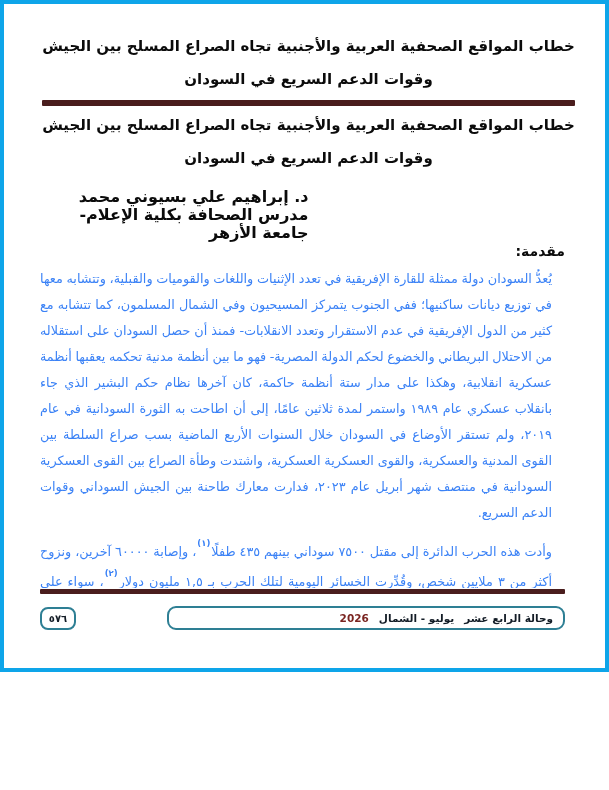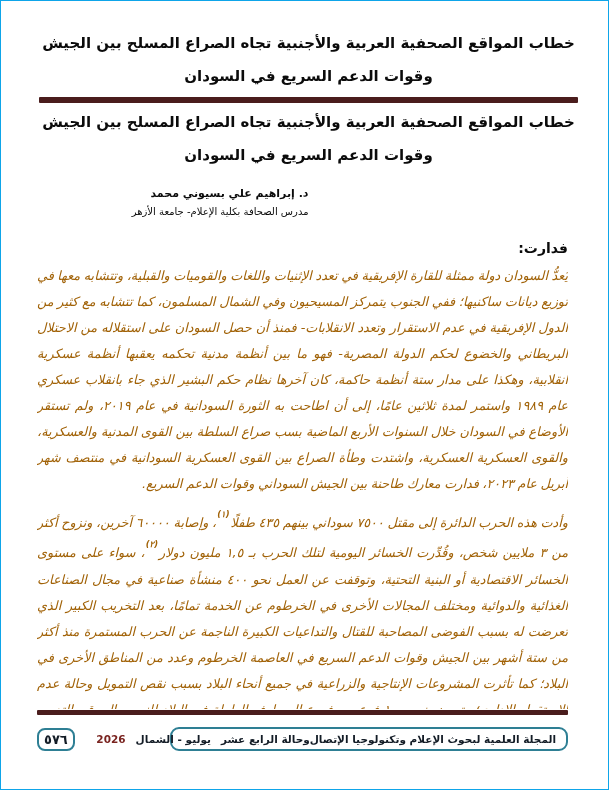--- a/index.html
+++ b/index.html
@@ -1,57 +1,56 @@
 <!DOCTYPE html>
 <html lang="ar" dir="rtl" style="--rule: #4a1d1d; --footer-border: #2e7f94; --footer-text: #131c26; --year: #7a2420; --text: #000000;"><head>
 <meta charset="utf-8">
 <style>
   html,body{margin:0;padding:0;background:#fff;}
   .page{
     position:relative;
-    width:609px;height:790px;
+    width:609px;height:672px;
     box-sizing:border-box;
     background:#fff;
-    border:1px solid #0ea5e9;
+    border:4px solid #0ea5e9;
     font-family:"DejaVu Sans","Liberation Sans",sans-serif;
     direction:rtl;
     color:var(--text,#000);
     overflow:hidden;
     padding:26px 28px 0 36px;
   }
   .title-block{text-align:center;}
   .title-line{
     font-size:15px;font-weight:bold;line-height:33px;color:#0b0b0b;
   }
   .rule{
     height:6px;background:var(--rule,#4a1d1d);
     margin:4px 2px 3px 2px;border-radius:1px;
   }
   .author-block{
     width:50%;
     margin:12px 50% 0 0;
     text-align:right;
   }
-  .author-name{font-size:11px;font-weight:bold;line-height:19px;color:#0b0b0b;}
-  .author-affiliation{font-size:10px;font-weight:normal;line-height:18px;color:#0b0b0b;}
+  .author-name{font-size:16px;font-weight:bold;line-height:19px;color:#0b0b0b;}
+  .author-affiliation{font-size:16px;font-weight:bold;line-height:18px;color:#0b0b0b;}
   .body-area{
     position:absolute;
     top:236px;right:40px;left:36px;bottom:80px;
     overflow:hidden;
   }
   .section-heading{
     font-size:14px;font-weight:bold;line-height:22px;margin:0 0 4px 0;color:#0b0b0b;
   }
   .para{
-    margin:2px 0 9px 0;
+    margin:2px 13px 9px 0;
     font-size:12.8px;line-height:26px;
     text-align:justify;
     word-spacing:-0.5px;
-    color:#a16207;
-    font-style:italic;
+    color:#3b82f6;
   }
   .fnref{
     font-size:8.5px;font-weight:bold;
     position:relative;top:-5px;
     padding:0 1px;
   }
   .footer-rule{
     position:absolute;bottom:74px;right:40px;left:36px;
     height:5px;background:var(--rule,#4a1d1d);border-radius:1px;
   }
@@ -70,21 +69,21 @@
     white-space:nowrap;
   }
   .issue-info{display:flex;gap:10px;align-items:center;}
   .year{color:var(--year,#7a2420);}
   .pagenum-box{
     box-sizing:border-box;
     min-width:36px;height:23px;
     border:2px solid var(--footer-border,#2e7f94);
     border-radius:8px;
     display:flex;align-items:center;justify-content:center;
-    font-size:13px;font-weight:bold;color:var(--footer-text,#131c26);
+    font-size:10px;font-weight:bold;color:var(--footer-text,#131c26);
     padding:0 5px;
   }
 </style>
 </head>
 <body>
 
 <div class="page">
 
   <div class="title-block">
     <div class="title-line">خطاب المواقع الصحفية العربية والأجنبية تجاه الصراع المسلح بين الجيش</div>
@@ -97,30 +96,29 @@
     <div class="title-line">خطاب المواقع الصحفية العربية والأجنبية تجاه الصراع المسلح بين الجيش</div>
     <div class="title-line">وقوات الدعم السريع في السودان</div>
   </div>
 
   <div class="author-block">
     <div class="author-name">د. إبراهيم علي بسيوني محمد</div>
     <div class="author-affiliation">مدرس الصحافة بكلية الإعلام- جامعة الأزهر</div>
   </div>
 
   <div class="body-area">
-    <div class="section-heading">فدارت:</div>
+    <div class="section-heading">مقدمة:</div>
     <p class="para">يُعدُّ السودان دولة ممثلة للقارة الإفريقية في تعدد الإثنيات واللغات والقوميات والقبلية، وتتشابه معها في توزيع ديانات ساكنيها؛ ففي الجنوب يتمركز المسيحيون وفي الشمال المسلمون، كما تتشابه مع كثير من الدول الإفريقية في عدم الاستقرار وتعدد الانقلابات- فمنذ أن حصل السودان على استقلاله من الاحتلال البريطاني والخضوع لحكم الدولة المصرية- فهو ما بين أنظمة مدنية تحكمه يعقبها أنظمة عسكرية انقلابية، وهكذا على مدار ستة أنظمة حاكمة، كان آخرها نظام حكم البشير الذي جاء بانقلاب عسكري عام ١٩٨٩ واستمر لمدة ثلاثين عامًا، إلى أن اطاحت به الثورة السودانية في عام ٢٠١٩، ولم تستقر الأوضاع في السودان خلال السنوات الأربع الماضية بسب صراع السلطة بين القوى المدنية والعسكرية، والقوى العسكرية العسكرية، واشتدت وطأة الصراع بين القوى العسكرية السودانية في منتصف شهر أبريل عام ٢٠٢٣، فدارت معارك طاحنة بين الجيش السوداني وقوات الدعم السريع.</p>
     <p class="para"><span>وأدت هذه الحرب الدائرة إلى مقتل ٧٥٠٠ سوداني بينهم ٤٣٥ طفلًا</span><sup class="fnref">(١)</sup><span>، وإصابة ٦٠٠٠٠ آخرين، ونزوح أكثر من ٣ ملايين شخص، وقُدِّرت الخسائر اليومية لتلك الحرب بـ ١,٥ مليون دولار</span><sup class="fnref">(٢)</sup><span>، سواء على مستوى الخسائر الاقتصادية أو البنية التحتية، وتوقفت عن العمل نحو ٤٠٠ منشأة صناعية في مجال الصناعات الغذائية والدوائية ومختلف المجالات الأخرى في الخرطوم عن الخدمة تمامًا، بعد التخريب الكبير الذي تعرضت له بسبب الفوضى المصاحبة للقتال والتداعيات الكبيرة الناجمة عن الحرب المستمرة منذ أكثر من ستة أشهر بين الجيش وقوات الدعم السريع في العاصمة الخرطوم وعدد من المناطق الأخرى في البلاد؛ كما تأثرت المشروعات الإنتاجية والزراعية في جميع أنحاء البلاد بسبب نقص التمويل وحالة عدم الاستقرار الإداري؛ وتعرض نحو ١٠٠ فرع من فروع المصارف العاملة في البلاد للنهب والحرق والتدمير الكامل، بما</span></p>
   </div>
 
   <div class="footer-rule"></div>
 
   <div class="footer">
     <div class="journal-box">
-      <span>المجلة العلمية لبحوث الإعلام وتكنولوجيا الإتصال</span>
       <span class="issue-info">
         <span>وحالة الرابع عشر</span>
         <span>يوليو - الشمال</span>
         <span class="year">2026</span>
       </span>
     </div>
     <div class="pagenum-box">٥٧٦</div>
   </div>
 
 </div>

